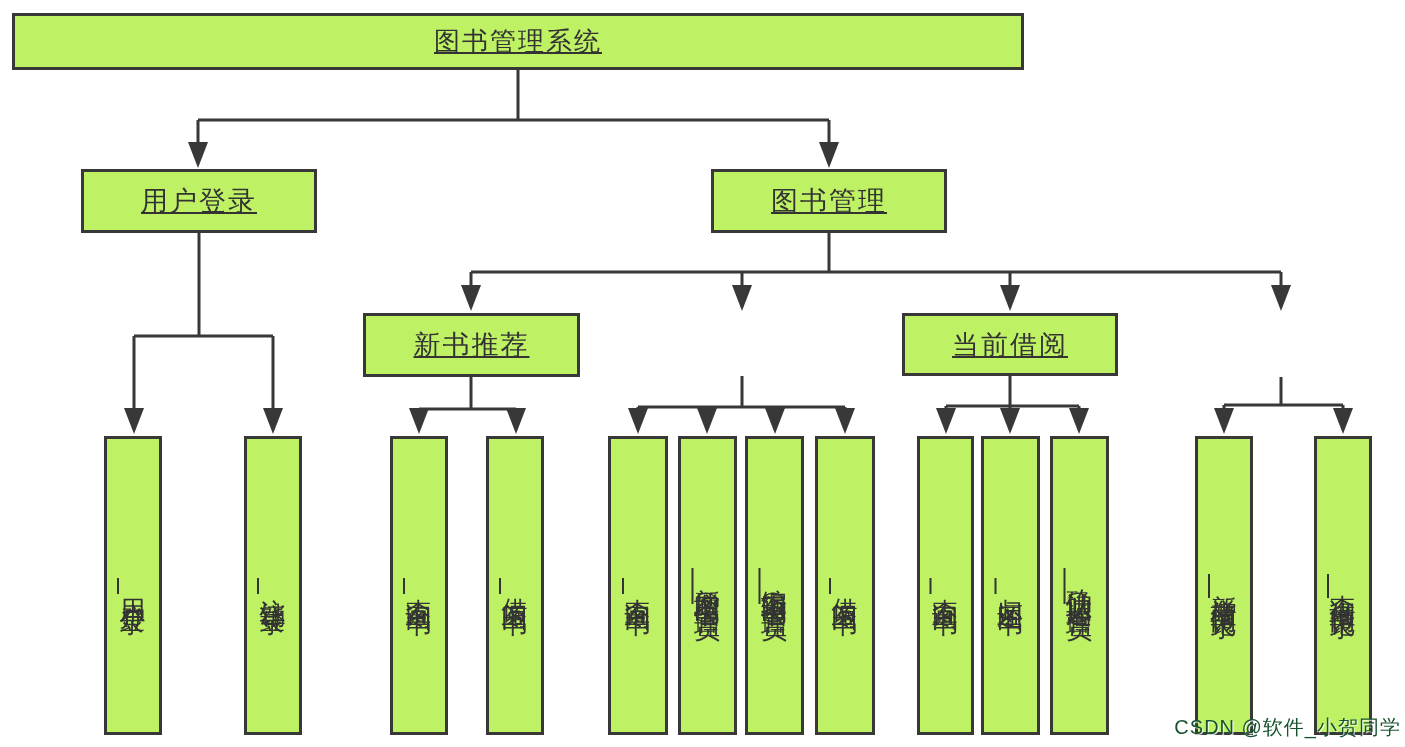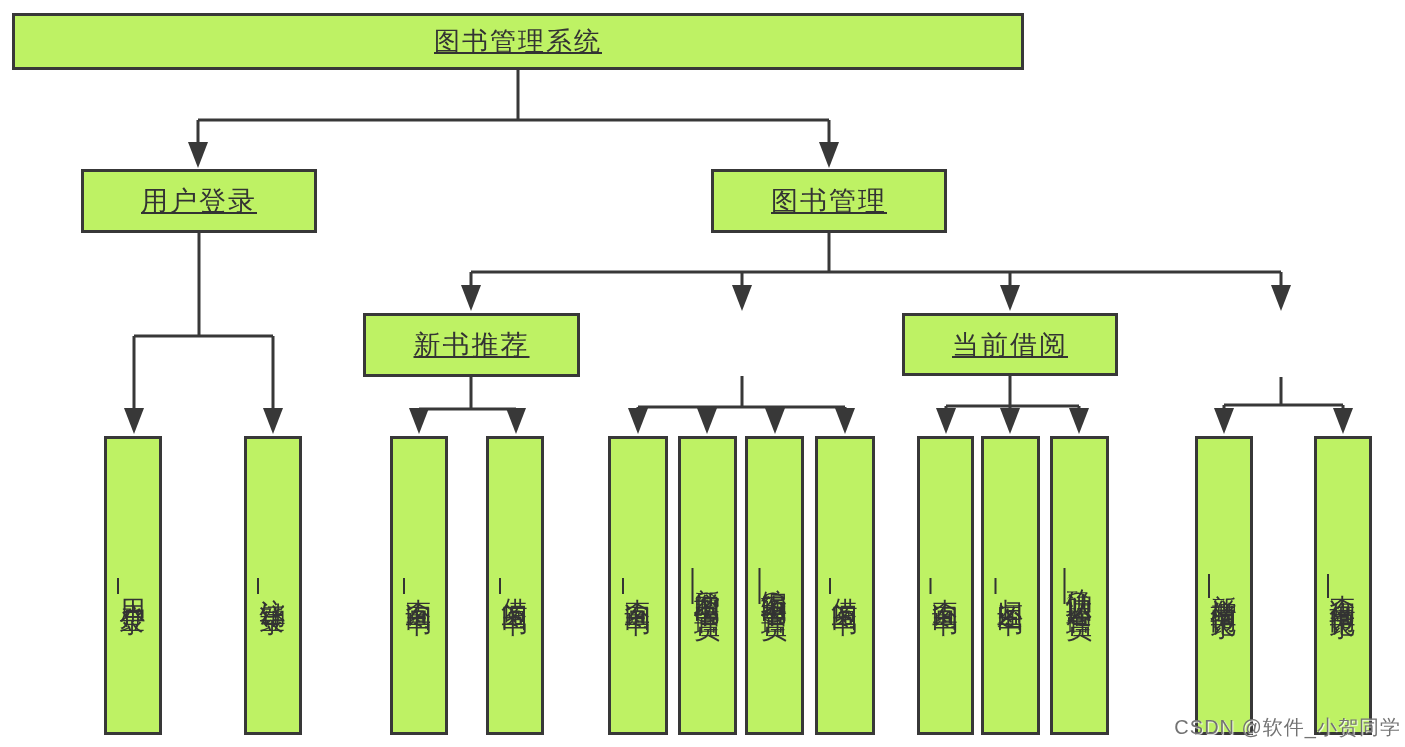--- a/index.html
+++ b/index.html
@@ -32,21 +32,21 @@
     letter-spacing:4px;
     line-height:1;
   }
   .root{font-size:26px;}
   .watermark{
     position:absolute;
     right:4px;
     bottom:6px;
     font-size:20px;
     letter-spacing:1px;
-    color:#737373;
+    color:#14532d;
     text-shadow:1px 1px 1px rgba(255,255,255,0.95);
     white-space:nowrap;
     z-index:5;
   }
 </style>
 </head>
 <body>
 
 <div class="stage">
 

